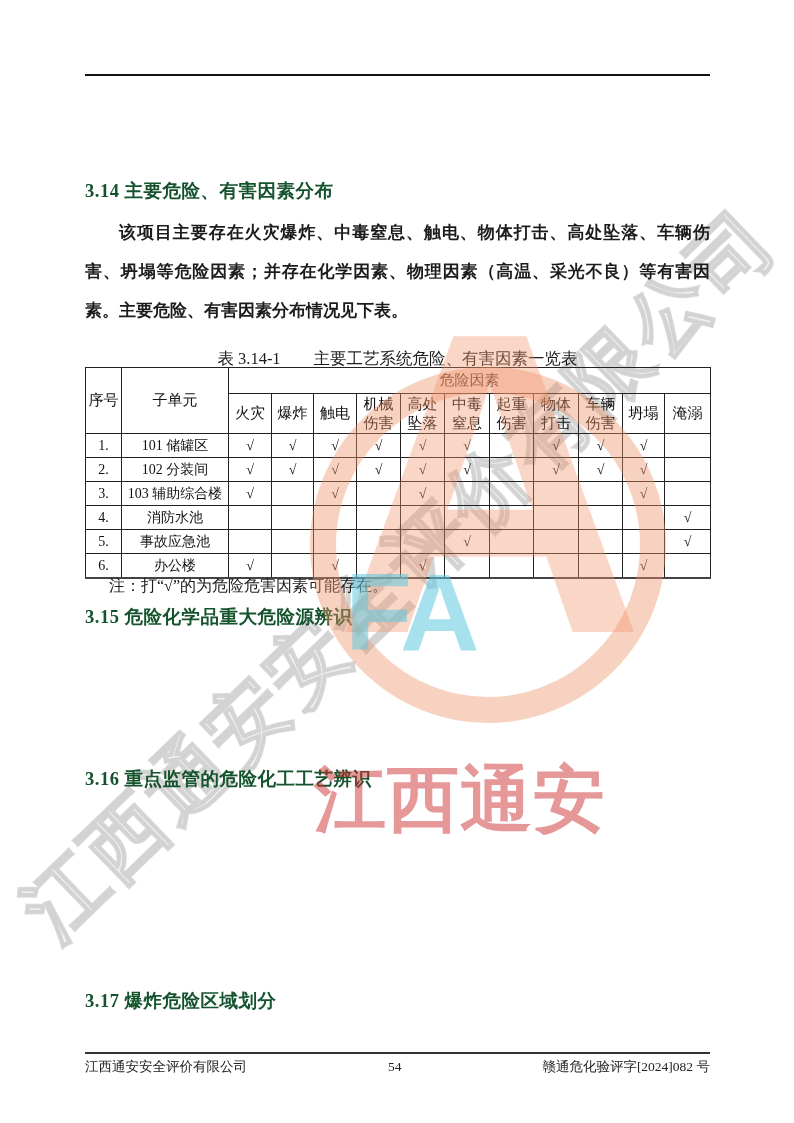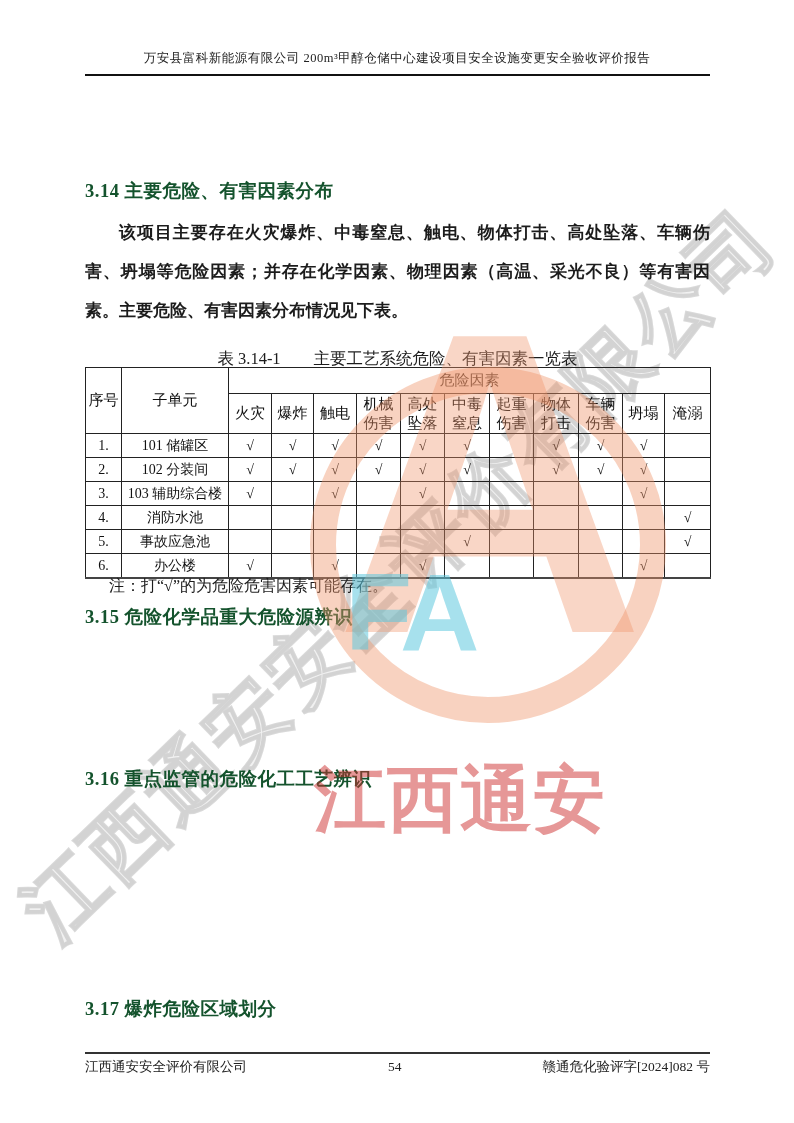--- a/index.html
+++ b/index.html
@@ -61,21 +61,21 @@
   th.oneline{padding:0 1px;}
   td.unit-cell{font-size:15px;}
   #table-note{
     left:77px;top:576px;width:625px;
     font-size:16px;text-indent:2em;
   }
   #h-315{top:604px;}
   #p-315{top:641px;}
   #h-316{top:766px;}
   #p-316{top:800px;}
-  #h-317{top:988px;margin-top:8px;}
+  #h-317{top:988px;}
   #p-317{top:1022px;}
   
   #footer-rule{left:85px;top:1052px;width:625px;height:1.5px;background:#333;}
   #footer{
     left:85px;top:1058px;width:625px;
     display:flex;justify-content:space-between;align-items:baseline;
     font-size:13.5px;color:#222;
   }
   #footer .fc{white-space:nowrap;}
   
@@ -114,21 +114,20 @@
     margin-left:44px;
   }
 </style>
 </head>
 <body>
 
 <div id="page">
 
   <div id="wm-gray" class="abs wm">江西通安安全评价有限公司</div>
 
-  <div id="header-title" class="abs">万安县富科新能源有限公司 200m³甲醇仓储中心建设项目安全设施变更安全验收评价报告</div>
   <div id="header-rule" class="abs"></div>
 
 
   <div id="h-314" class="abs heading">3.14  主要危险、有害因素分布</div>
   <div id="p-314" class="abs para indent">该项目主要存在火灾爆炸、中毒窒息、触电、物体打击、高处坠落、车辆伤害、坍塌等危险因素；并存在化学因素、物理因素（高温、采光不良）等有害因素。主要危险、有害因素分布情况见下表。</div>
 
   <div id="table-caption" class="abs">表 3.14-1　　主要工艺系统危险、有害因素一览表</div>
 
   <table id="hazard-table">
     <colgroup>

